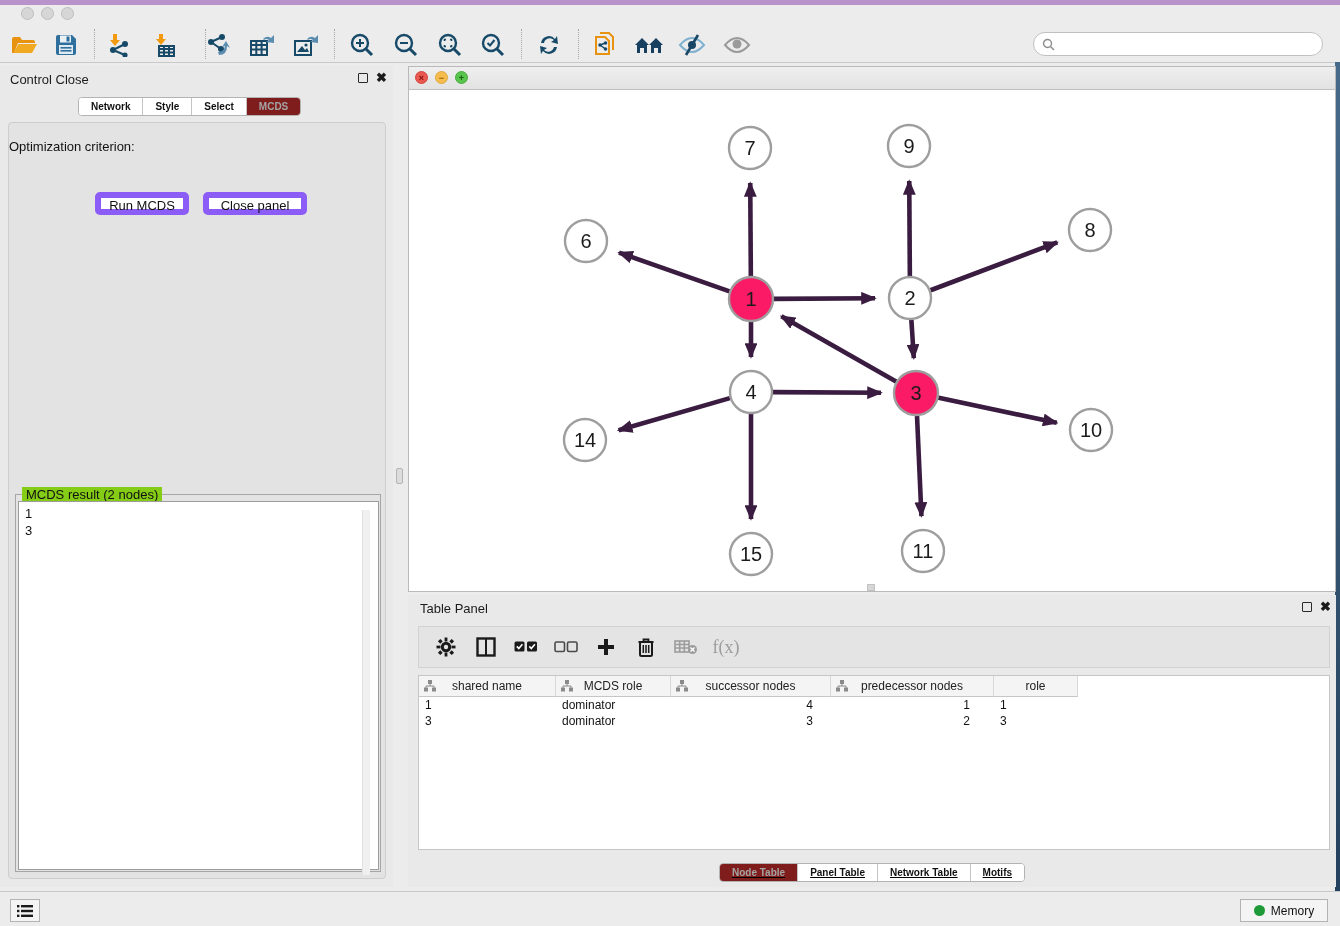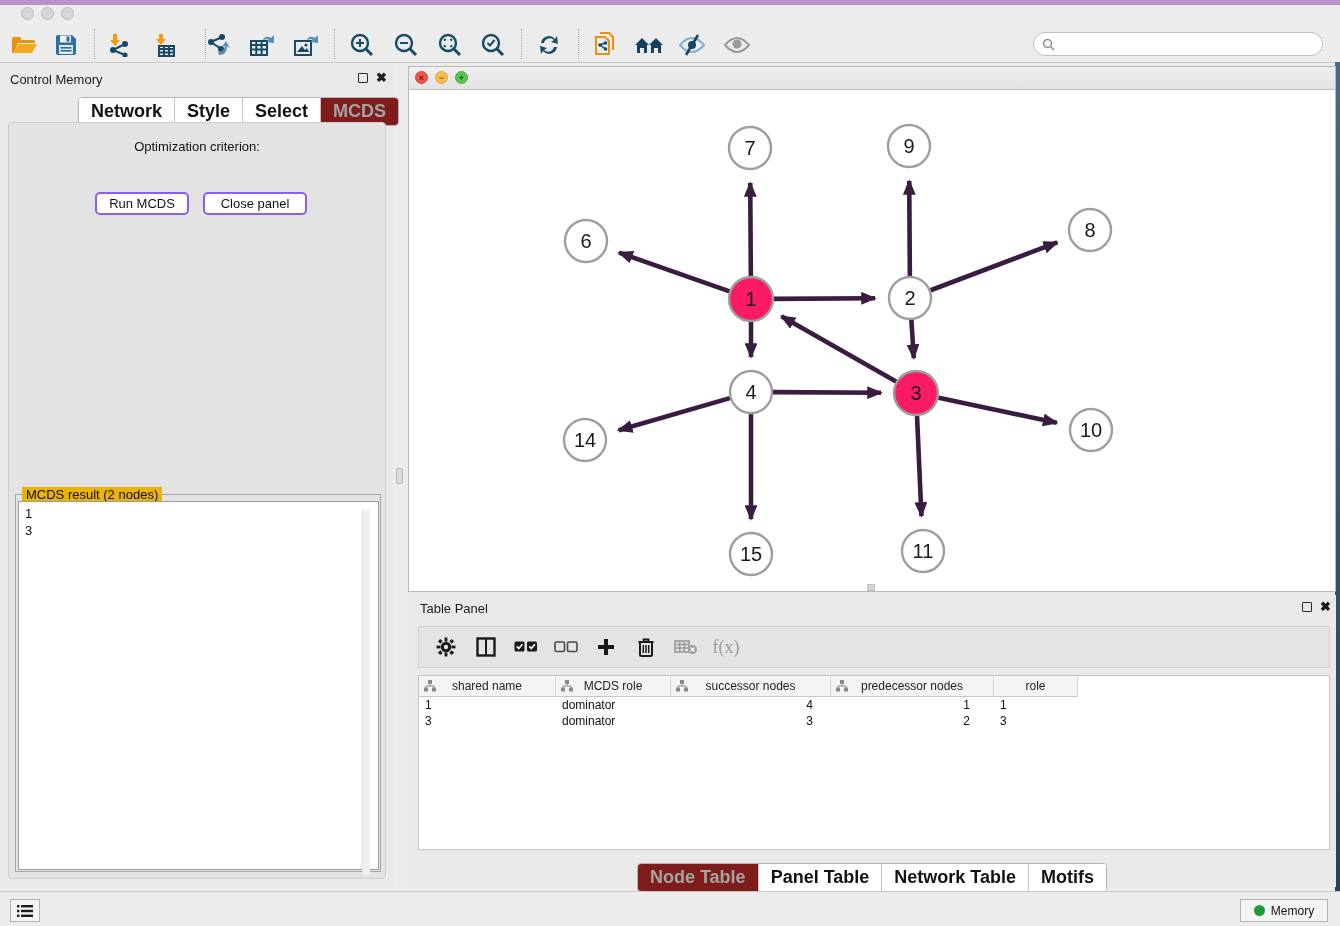--- a/index.html
+++ b/index.html
@@ -24,35 +24,35 @@
   .searchbox input { border:none; outline:none; flex:1; font-size:12px; background:transparent; margin-left:5px; }
 
   
   .cpanel { position:absolute; left:0; top:66px; width:393px; height:821px; background:#e9e9e9; }
   .panel-head { position:absolute; left:0; top:0; width:100%; height:26px; }
   .panel-title { position:absolute; left:10px; top:6px; font-size:13px; color:#1c1c1c; }
   .float-ic { position:absolute; top:7px; width:10px; height:10px; border:1.6px solid #2a2a2a; border-radius:1px; }
   .close-ic { position:absolute; top:4px; font-size:13px; font-weight:bold; color:#1a1a1a; }
 
   .seg { display:flex; border:1px solid #b3b3b3; border-radius:4px; overflow:hidden; background:#fff; }
-  .seg .seg-item { padding:3px 12px; font-size:18px; font-weight:bold; color:#111; background:#fff; border-right:1px solid #c4c4c4; cursor:default; }
+  .seg .seg-item { padding:3px 12px; font-size:10px; font-weight:bold; color:#111; background:#fff; border-right:1px solid #c4c4c4; cursor:default; }
   .seg .seg-item:last-child { border-right:none; }
   .seg .seg-item.sel { background:#7f1d1d; color:#a4a4a4; }
   .cp-tabs { position:absolute; left:78px; top:31px; }
 
   .cp-box { position:absolute; left:8px; top:56px; width:378px; height:757px; background:#e3e3e3; border:1px solid #cdcdcd; border-radius:4px; }
-  .opt-label { position:absolute; left:0; top:16px; width:100%; text-align:center; font-size:13px; color:#111; }
+  .opt-label { position:absolute; left:0; top:16px; width:100%; font-size:13px; color:#111; }
   .dropdown { position:absolute; left:36px; top:36px; width:308px; height:23px; background:#fff; border:1px solid #ababab; border-radius:5px; font-size:13px; color:#111; display:flex; align-items:center; padding-left:12px; }
   .dd-stepper { position:absolute; right:7px; top:3px; width:10px; height:16px; display:flex; flex-direction:column; align-items:center; justify-content:center; gap:2px; }
   .dd-stepper i { width:0; height:0; border-left:4px solid transparent; border-right:4px solid transparent; }
   .dd-up { border-bottom:5px solid #444; }
   .dd-down { border-top:5px solid #444; }
-  .cp-btn { position:absolute; top:69px; height:23px; background:#fff; border:2px solid #8b5cf6; border-radius:5px; font-size:13px; color:#111; font-family:"Liberation Sans",sans-serif; }
+  .cp-btn { position:absolute; top:69px; height:23px; background:#fff; border:6px solid #8b5cf6; border-radius:5px; font-size:13px; color:#111; font-family:"Liberation Sans",sans-serif; }
   .result-group { position:absolute; left:6px; top:371px; width:366px; height:378px; border:1px solid #a6a6a6; }
-  .result-label { position:absolute; left:6px; top:-8px; background:#eab308; padding:0 4px; font-size:13px; color:#111; }
+  .result-label { position:absolute; left:6px; top:-8px; background:#84cc16; padding:0 4px; font-size:13px; color:#111; }
   .result-area { position:absolute; left:2px; top:6px; width:361px; height:369px; background:#fff; border:1px solid #9c9c9c; font-size:13px; color:#111; padding:3px 0 0 6px; line-height:17px; }
   .result-scroll { position:absolute; right:8px; top:8px; width:8px; height:365px; background:#f0f0f0; border-left:1px solid #e2e2e2; }
 
   .split-handle { position:absolute; left:396px; top:468px; width:7px; height:16px; background:#dcdcdc; border:1px solid #b4b4b4; border-radius:2px; }
 
   
   .netwin { position:absolute; left:408px; top:66px; width:928px; height:526px; border:1px solid #b9b9b9; background:#fff; }
   .netwin-titlebar { position:absolute; left:0; top:0; width:100%; height:23px; background:linear-gradient(#efefef,#e2e2e2); border-bottom:1px solid #bfbfbf; }
   .netwin-title { position:absolute; width:100%; text-align:center; top:4px; font-size:13px; color:#111; }
   .traffic { position:absolute; top:4px; width:13px; height:13px; border-radius:50%; font-size:9px; font-weight:bold; text-align:center; line-height:12px; }
@@ -66,21 +66,21 @@
   .tpanel { position:absolute; left:408px; top:595px; width:928px; height:292px; background:#e9e9e9; }
   .tp-toolbar { position:absolute; left:10px; top:31px; width:912px; height:42px; background:#e4e4e4; border:1px solid #d2d2d2; display:flex; align-items:center; gap:14px; padding-left:14px; }
   .tp-ic { width:26px; display:flex; justify-content:center; align-items:center; }
   .fx { font-family:"Liberation Serif", serif; font-size:18px; color:#9c9c9c; }
   .dtable { position:absolute; left:10px; top:80px; width:912px; height:175px; background:#fff; border:1px solid #c6c6c6; }
   .thead { display:flex; height:21px; }
   .th { background:#f4f4f4; border-right:1px solid #d8d8d8; border-bottom:1px solid #c6c6c6; font-size:12px; color:#222; display:flex; align-items:center; justify-content:center; position:relative; }
   .th .hicon { position:absolute; left:5px; top:4px; }
   .trow { display:flex; height:16px; font-size:12px; color:#111; }
   .td { padding:1px 6px; white-space:nowrap; overflow:hidden; }
-  .tp-tabs { position:absolute; left:0; top:268px; width:100%; display:flex; justify-content:center; }
+  .tp-tabs { position:absolute; left:0; top:268px; width:100%; display:flex; justify-content:center;text-decoration:underline; }
 
   
   .statusbar { position:absolute; left:0; top:891px; width:1340px; height:35px; background:#ececec; border-top:1px solid #c9c9c9; }
   .sb-btn { position:absolute; top:7px; height:23px; background:#f4f4f4; border:1px solid #b3b3b3; border-radius:0; display:flex; align-items:center; justify-content:center; gap:6px; font-size:12px; color:#111; }
   .memdot { width:11px; height:11px; border-radius:50%; background:#1f9a38; }
 
   svg { display:block; }
 </style>
 </head>
 <body>
@@ -265,21 +265,21 @@
             <circle cx="5.5" cy="5.5" r="4" fill="none" stroke="#8b8b8b" stroke-width="1.4"></circle>
             <path d="M8.5 8.5 L12 12" stroke="#8b8b8b" stroke-width="1.4"></path>
           </svg>
         </span>
       <input type="text" placeholder="" style="">
     </div>
   </div>
 
   <div class="cpanel">
     <div class="panel-head">
-      <div class="panel-title">Control Memory</div>
+      <div class="panel-title">Control Close</div>
       <div class="float-ic" style="left:358px"></div>
       <div class="close-ic" style="left:376px">✖</div>
     </div>
     <div class="seg cp-tabs">
       <div class="seg-item">Network</div>
       <div class="seg-item">Style</div>
       <div class="seg-item">Select</div>
       <div class="seg-item sel">MCDS</div>
     </div>
     <div class="cp-box">

